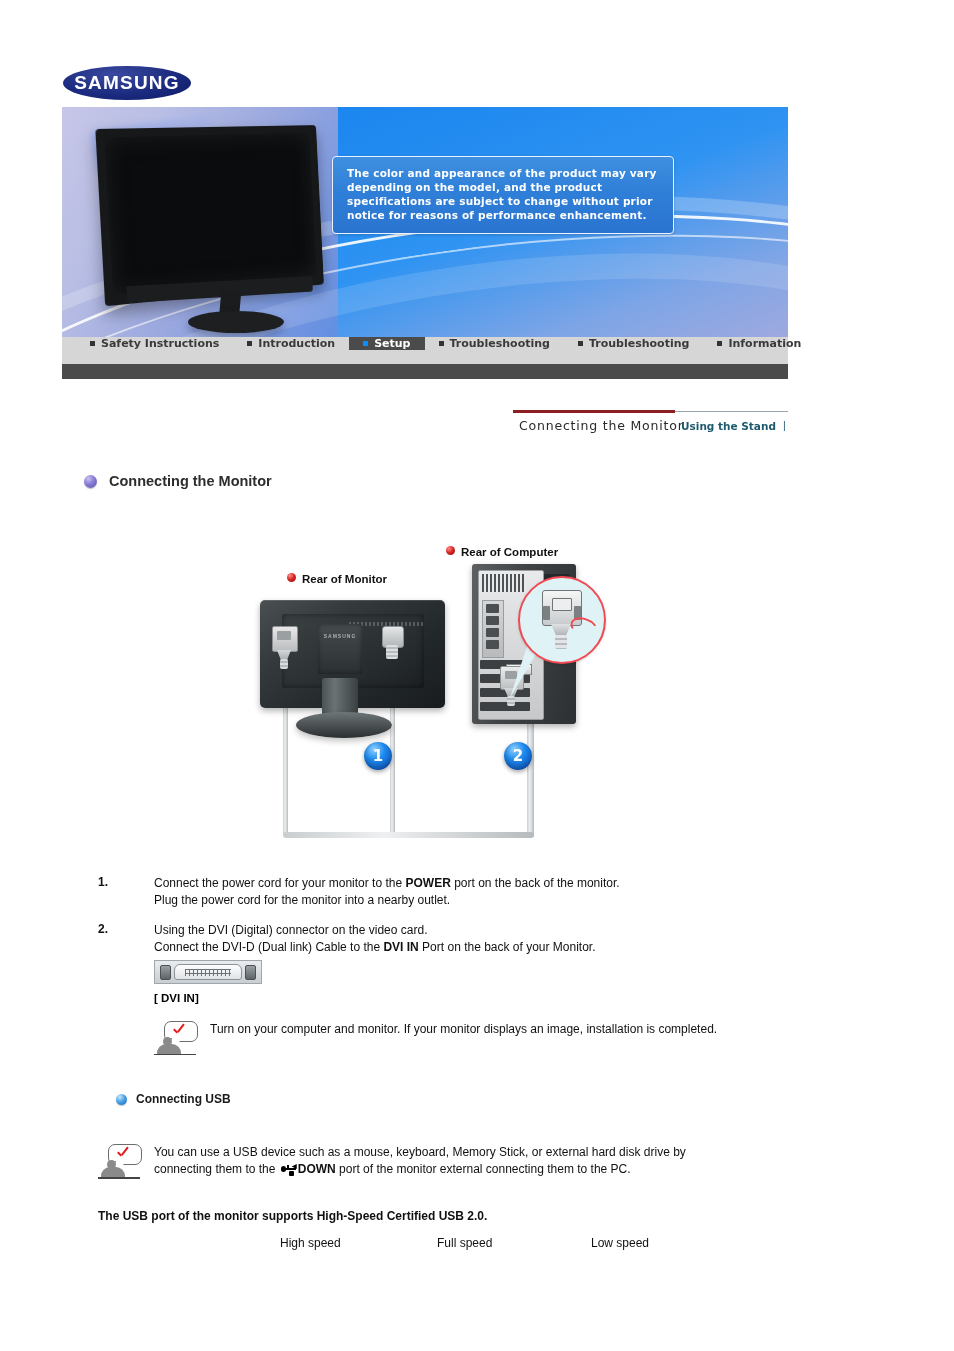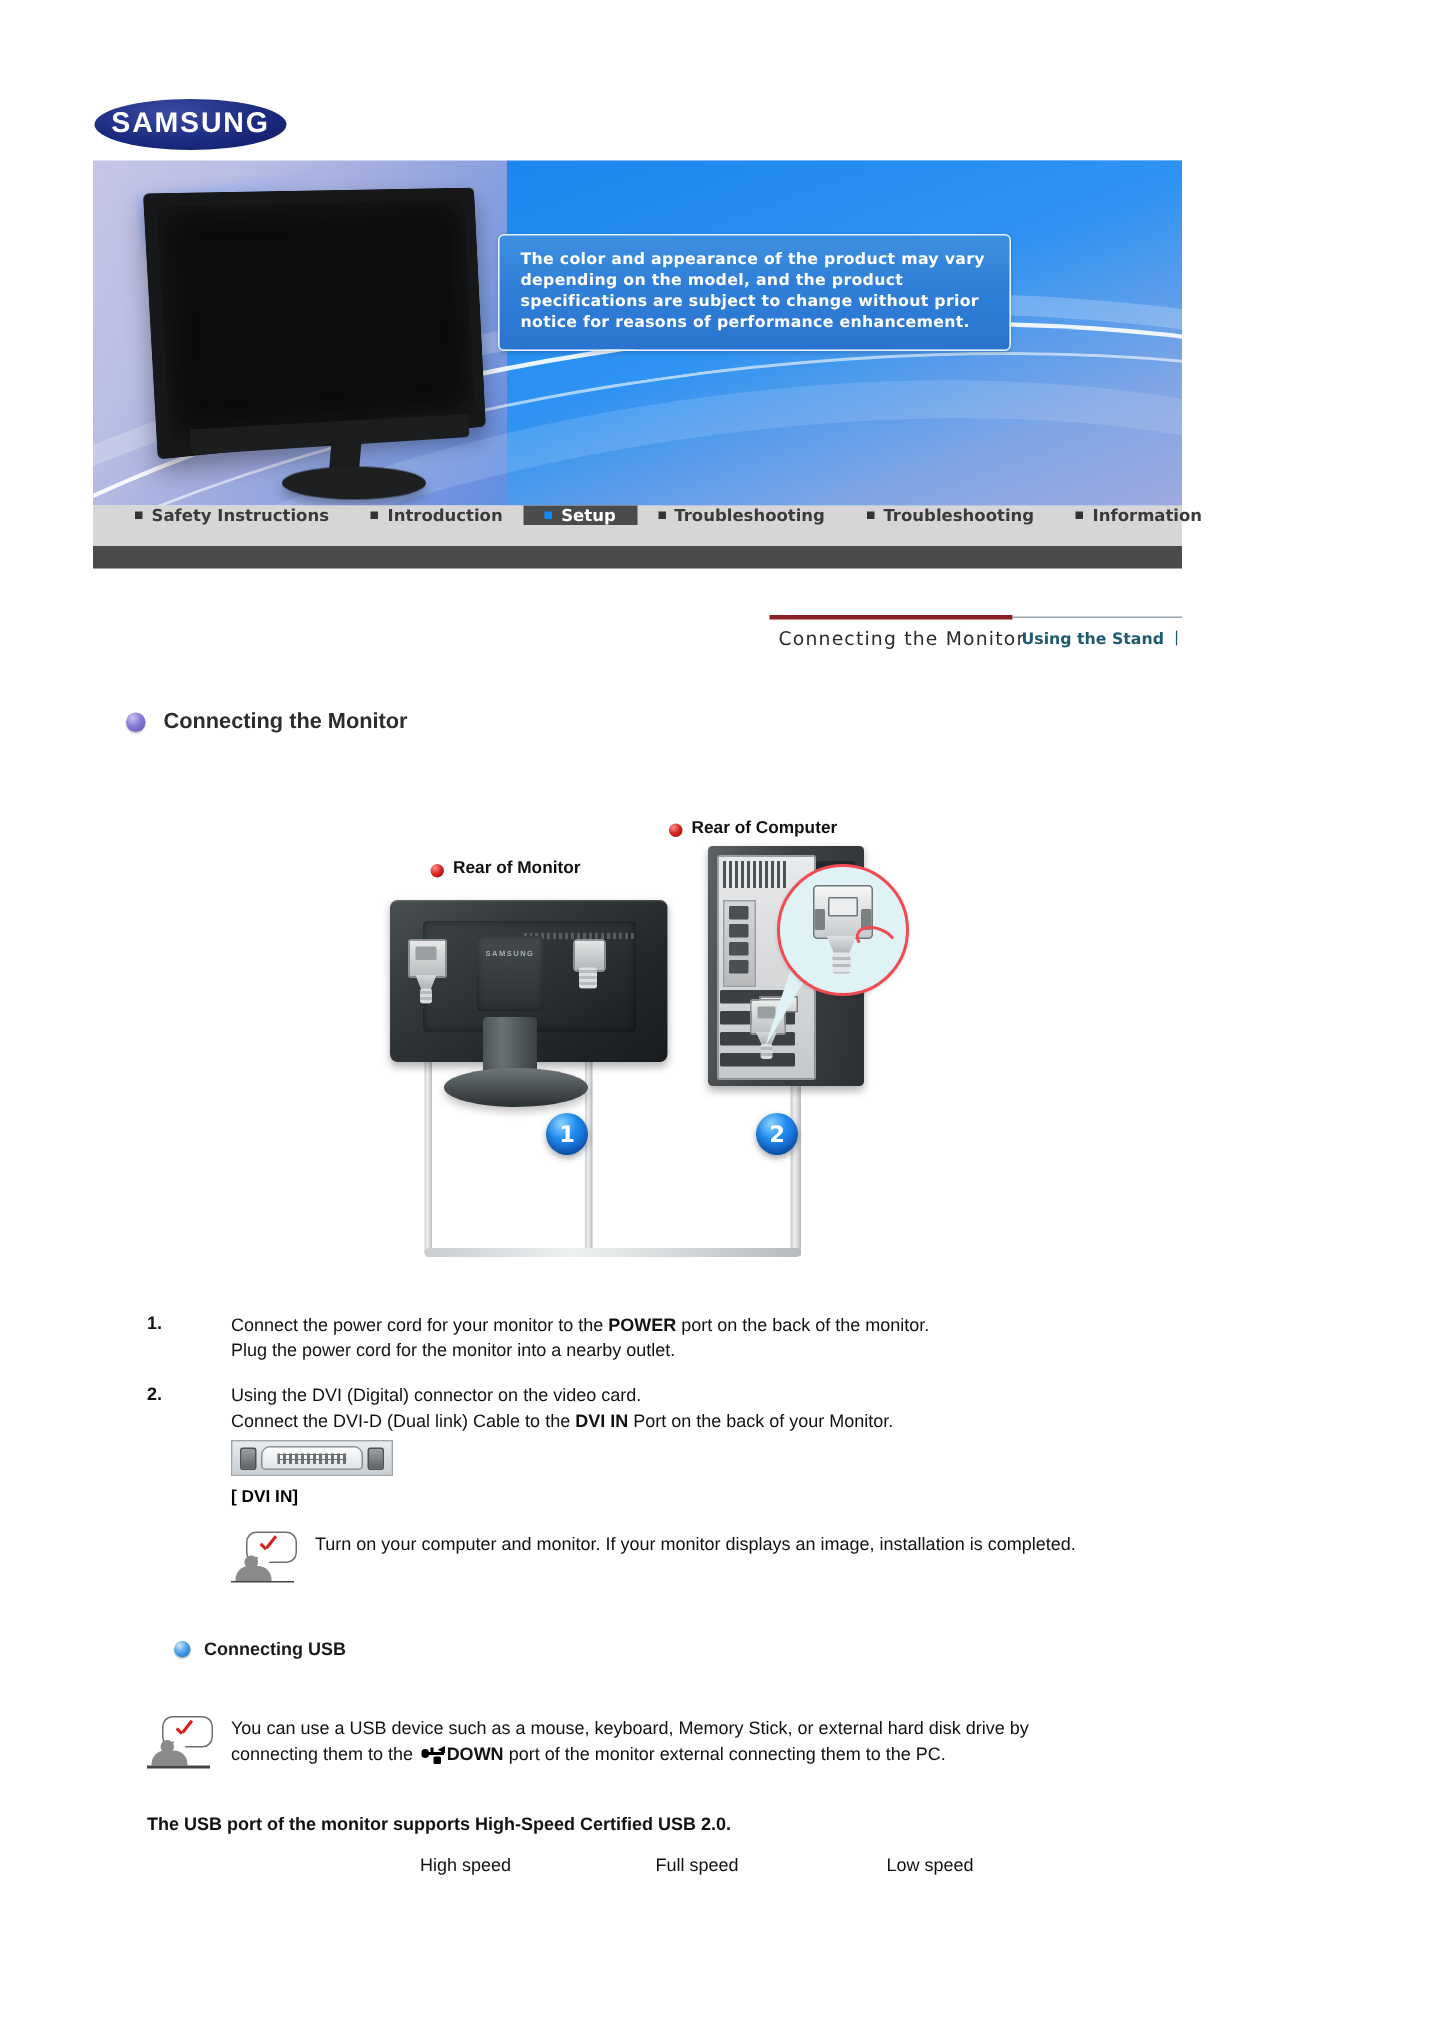--- a/index.html
+++ b/index.html
@@ -89,21 +89,21 @@
     background:radial-gradient(circle at 34% 28%, #c9c2f2 0%, #8a7fd6 42%, #5b4fae 100%);
     box-shadow:0 1px 1px rgba(0,0,0,.25);}
   .ball.blue{background:radial-gradient(circle at 34% 28%, #cfe6fb 0%, #4aa3e8 45%, #1566b5 100%);
     width:11px;height:11px;}
   .sec-t{font-size:14.5px;font-weight:bold;color:#2d2d2d;}
   .sec2{position:absolute;left:116px;top:1092px;display:flex;align-items:center;gap:9px;}
   .sec2-t{font-size:12px;font-weight:bold;color:#1a1a1a;}
 
   
   .diagram{position:absolute;left:250px;top:540px;width:370px;height:320px;}
-  .lbl{position:absolute;display:flex;align-items:flex-end;gap:6px;font-size:11.5px;font-weight:bold;color:#111;white-space:nowrap;}
+  .lbl{position:absolute;display:flex;align-items:flex-start;gap:6px;font-size:11.5px;font-weight:bold;color:#111;white-space:nowrap;}
   .rball{width:9px;height:9px;border-radius:50%;
     background:radial-gradient(circle at 33% 28%, #ff8c8c 0%, #d4221f 50%, #8e0f0d 100%);}
   .lbl-mon{left:37px;top:33px;}
   .lbl-pc{left:196px;top:6px;}
 
   
   .mrear{position:absolute;left:10px;top:60px;width:185px;height:120px;}
   .mrear-body{position:absolute;left:0;top:0;width:185px;height:108px;border-radius:5px;
     background:linear-gradient(145deg,#4a5052 0%,#343a3c 30%,#23282a 65%,#181c1e 100%);
     box-shadow:inset 0 1px 0 rgba(255,255,255,.13), 0 3px 6px rgba(0,0,0,.3);}

